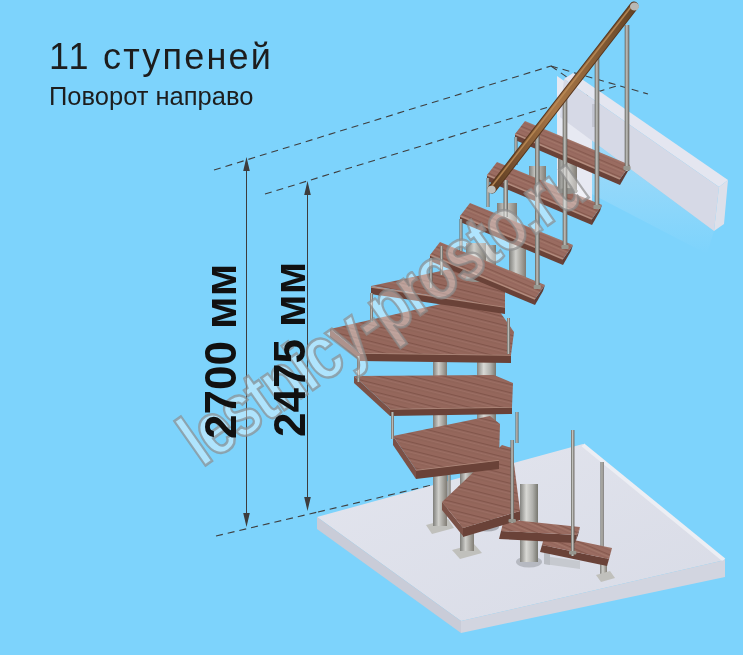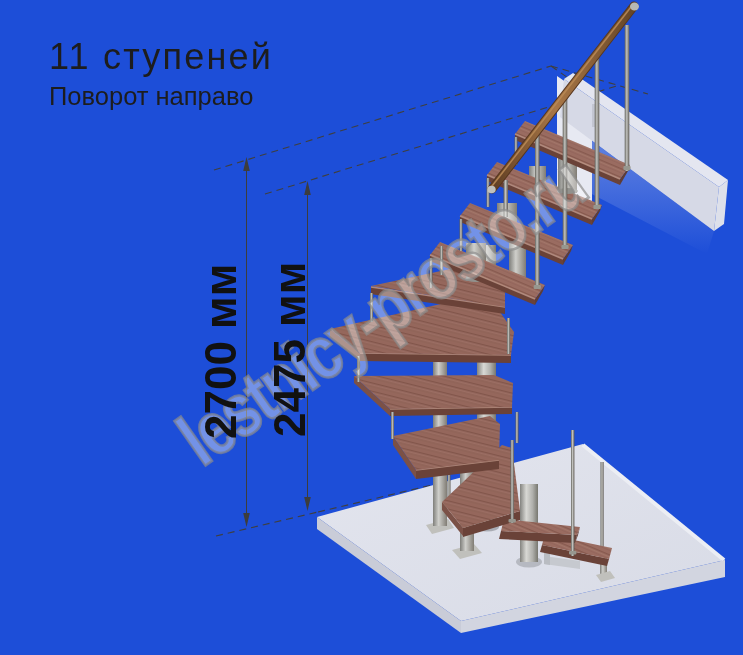--- a/index.html
+++ b/index.html
@@ -1,16 +1,16 @@
 <!DOCTYPE html>
 <html><head>
 <meta charset="utf-8">
 <style>
   html,body{margin:0;padding:0;background:#ffffff;}
-  #page{position:relative;width:743px;height:655px;background:#1d4ed8;overflow:hidden;
+  #page{position:relative;width:743px;height:655px;background:#7dd3fc;overflow:hidden;
     font-family:"Liberation Sans", sans-serif;}
   svg{position:absolute;left:0;top:0;}
 </style>
 </head>
 <body>
 <div id="page">
 <svg width="743" height="655" viewBox="0 0 743 655">
 <defs>
   <linearGradient id="slabTop" x1="0" y1="0" x2="1" y2="1">
     <stop offset="0" stop-color="#e3e5ee"></stop>

